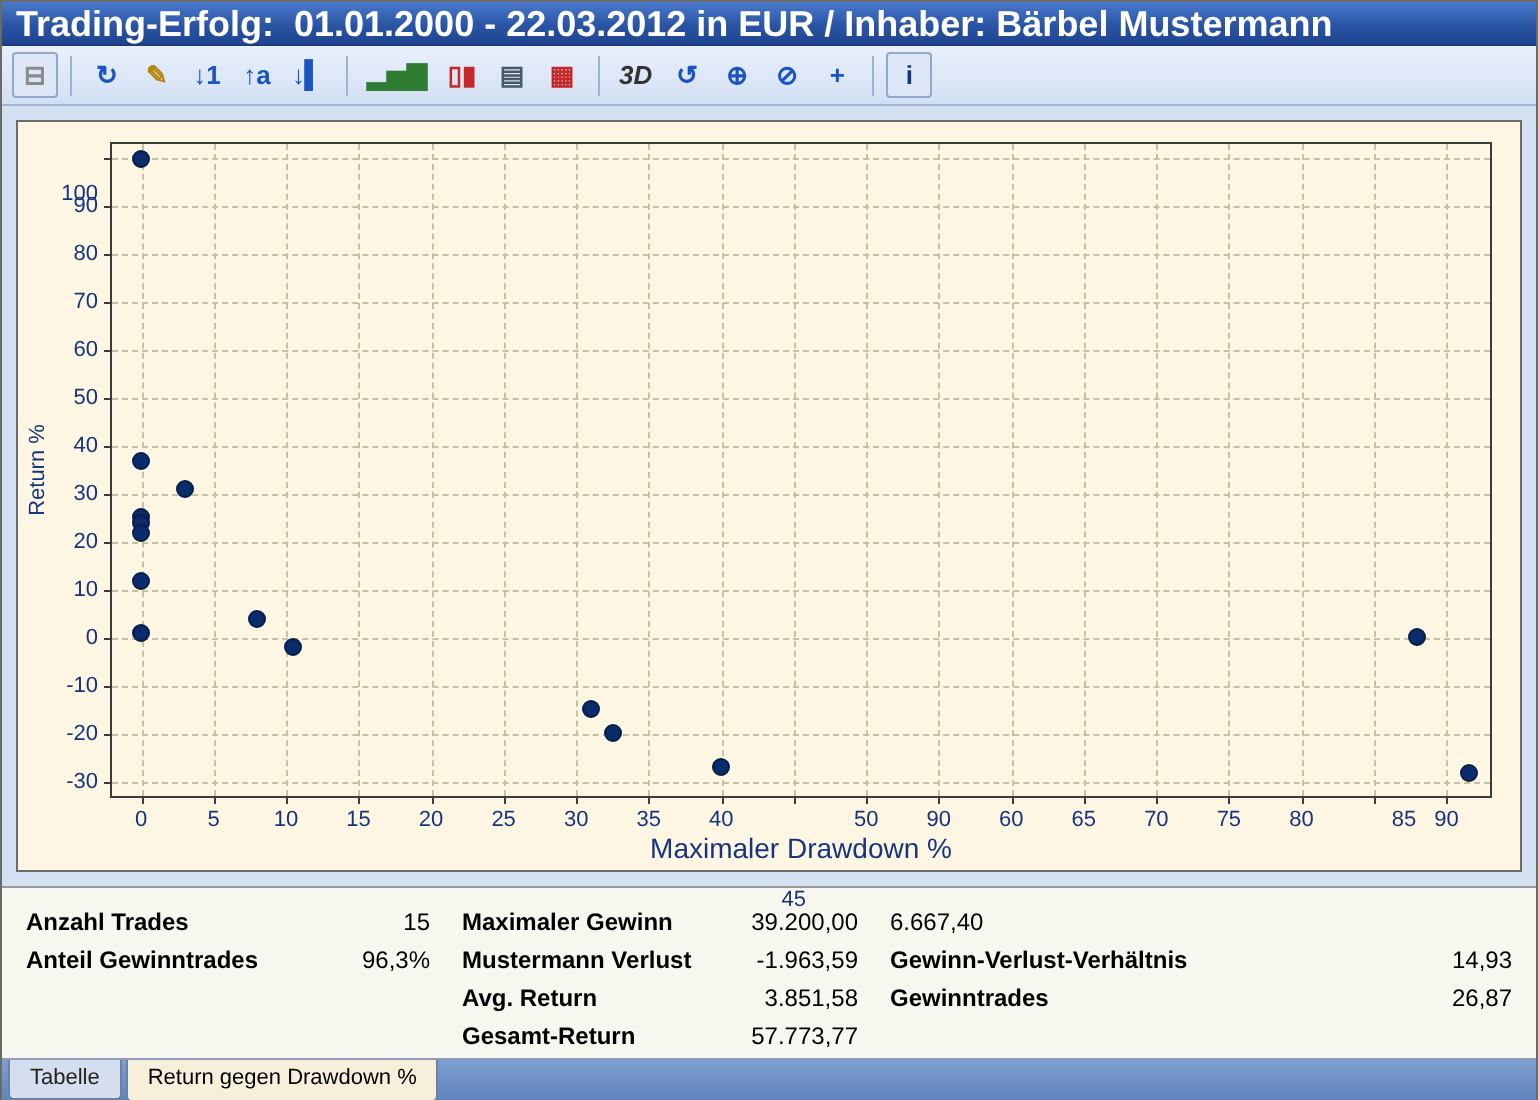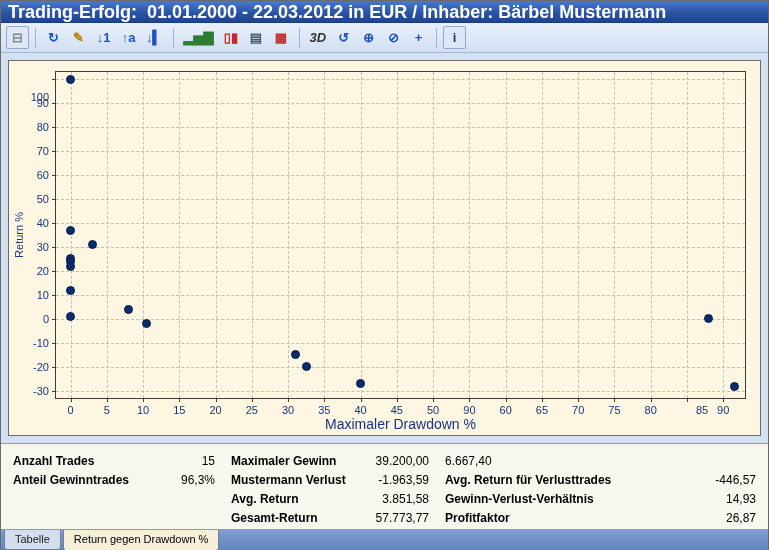--- a/index.html
+++ b/index.html
@@ -176,21 +176,21 @@
           <div class="tick-x" style="left: 232.084px;"></div>
           <div class="xlab" style="left: 232.084px;">30</div>
           <div class="grid-v" style="left: 268.347px;"></div>
           <div class="tick-x" style="left: 268.347px;"></div>
           <div class="xlab" style="left: 268.347px;">35</div>
           <div class="grid-v" style="left: 304.611px;"></div>
           <div class="tick-x" style="left: 304.611px;"></div>
           <div class="xlab" style="left: 304.611px;">40</div>
           <div class="grid-v" style="left: 340.874px;"></div>
           <div class="tick-x" style="left: 340.874px;"></div>
-          <div class="xlab" style="left: 340.874px;">45</div>
+          <div class="xlab" style="left: 340.874px; margin-top: 40px;">45</div>
           <div class="grid-v" style="left: 377.137px;"></div>
           <div class="tick-x" style="left: 377.137px;"></div>
           <div class="xlab" style="left: 377.137px;">50</div>
           <div class="grid-v" style="left: 413.4px;"></div>
           <div class="tick-x" style="left: 413.4px;"></div>
           <div class="xlab" style="left: 413.4px;">90</div>
           <div class="grid-v" style="left: 449.663px;"></div>
           <div class="tick-x" style="left: 449.663px;"></div>
           <div class="xlab" style="left: 449.663px;">60</div>
           <div class="grid-v" style="left: 485.926px;"></div>
@@ -300,29 +300,25 @@
         <div class="stat-row">
           <span class="stat-label">Gesamt-Return</span>
           <span class="stat-value">57.773,77</span>
         </div>
       </div>
       <div class="stats-col stats-col-3">
         <div class="stat-row">
           <span class="stat-value">6.667,40</span>
         </div>
         <div class="stat-row">
-          <span class="stat-label">Avg. Return für Verlusttrades</span>
-          <span class="stat-value">-446,57</span>
-        </div>
-        <div class="stat-row">
           <span class="stat-label">Gewinn-Verlust-Verhältnis</span>
           <span class="stat-value">14,93</span>
         </div>
         <div class="stat-row">
-          <span class="stat-label">Profitfaktor</span>
+          <span class="stat-label">Gewinntrades</span>
           <span class="stat-value">26,87</span>
         </div>
       </div>
     </div>
 
   <div class="tabbar">
     <div class="tab">Tabelle</div>
     <div class="tab active">Return gegen Drawdown %</div>
   </div>
 

